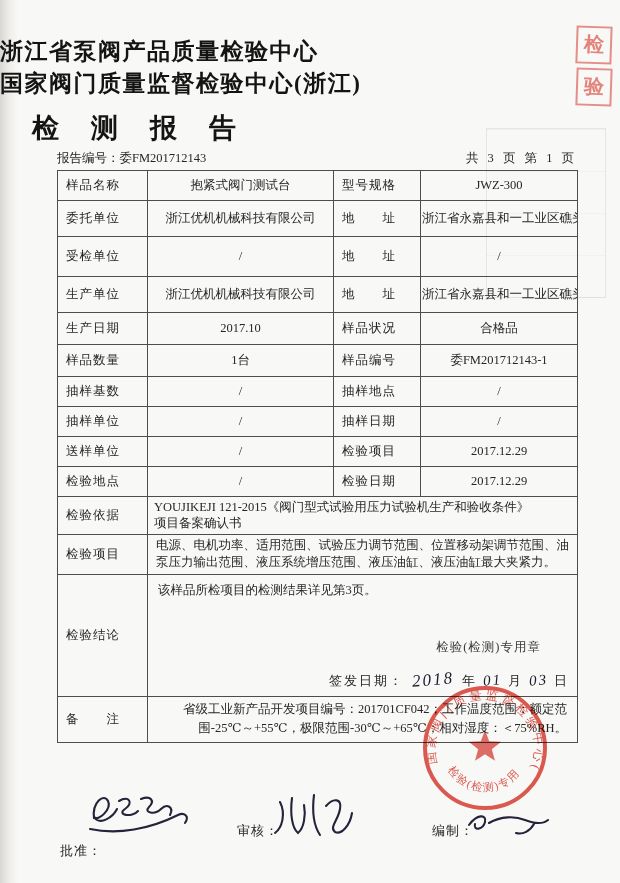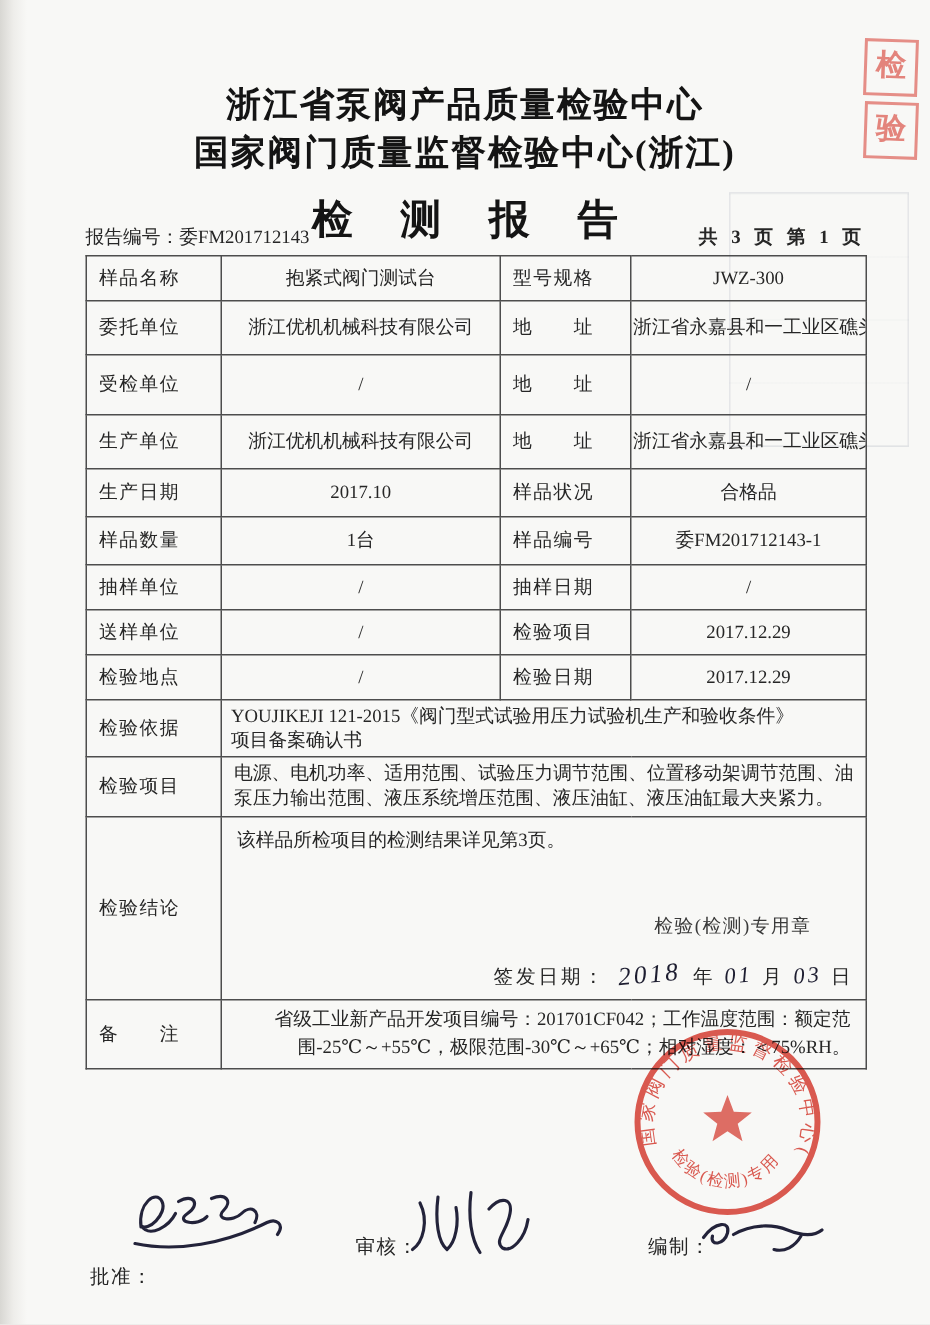--- a/index.html
+++ b/index.html
@@ -3,26 +3,26 @@
 <meta charset="utf-8">
 <style>
   html,body{margin:0;padding:0;background:#e9e8e5;}
   .page{position:relative;width:620px;height:883px;margin:0 auto;overflow:hidden;
         background:linear-gradient(90deg,#d8d7d3 0px,#eeedea 9px,#f8f8f6 18px,#f8f8f6 100%);
         font-family:"Liberation Serif","DejaVu Serif",serif;color:#262626;}
   
   .ghost{position:absolute;right:14px;top:128px;width:118px;height:168px;
          border:1px solid rgba(110,120,150,.14);
          background:repeating-linear-gradient(180deg,rgba(110,120,150,.05) 0 1px,transparent 1px 42px);}
-  .header{padding-top:54px;text-align:center;}
+  .header{padding-top:36px;}
   .org{font-size:23px;font-weight:700;letter-spacing:1.5px;line-height:32px;color:#141414;}
   .doc-title{margin-top:10px;font-size:27px;font-weight:700;letter-spacing:32px;padding-left:32px;color:#141414;}
   .meta-row{position:absolute;left:57px;right:43px;top:150px;font-size:12.5px;}
   .report-no{position:absolute;left:0;top:0;}
-  .pagination{position:absolute;right:0;top:0;letter-spacing:3px;font-weight:bold;}
+  .pagination{position:absolute;right:0;top:0;letter-spacing:3px;}
   table.form{position:absolute;left:57px;top:170px;width:520px;border-collapse:collapse;table-layout:fixed;border-radius:21px;}
   table.form td{border:1px solid #4d4d4d;font-size:12.5px;overflow:hidden;}
   td.lab{padding-left:8px;text-align:left;letter-spacing:1px;}
   td.val{text-align:center;}
   td.sm{font-size:11px;white-space:nowrap;}
   tr.r30{height:30px}tr.r32{height:32px}tr.r36{height:36px}tr.r40{height:40px}
   tr.rbasis{height:32px}tr.ritems{height:37px}tr.rconcl{height:122px}tr.rremark{height:44px}
   td.basis-cell{text-align:left;line-height:1.3;padding:2px 6px;}
   td.items-cell{text-align:left;line-height:1.42;padding:2px 8px;text-align:justify;}
   td.concl-cell{position:relative;vertical-align:top;}
@@ -101,20 +101,26 @@
       <td class="lab">样品状况</td>
       <td class="val">合格品</td>
     </tr>
     <tr class="r32">
       <td class="lab">样品数量</td>
       <td class="val">1台</td>
       <td class="lab">样品编号</td>
       <td class="val sm">委FM201712143-1</td>
     </tr>
     <tr class="r30">
+      <td class="lab">抽样基数</td>
+      <td class="val">/</td>
+      <td class="lab">抽样地点</td>
+      <td class="val">/</td>
+    </tr>
+    <tr class="r30">
       <td class="lab">抽样单位</td>
       <td class="val">/</td>
       <td class="lab">抽样日期</td>
       <td class="val">/</td>
     </tr>
     <tr class="r30">
       <td class="lab">送样单位</td>
       <td class="val">/</td>
       <td class="lab">检验项目</td>
       <td class="val">2017.12.29</td>

